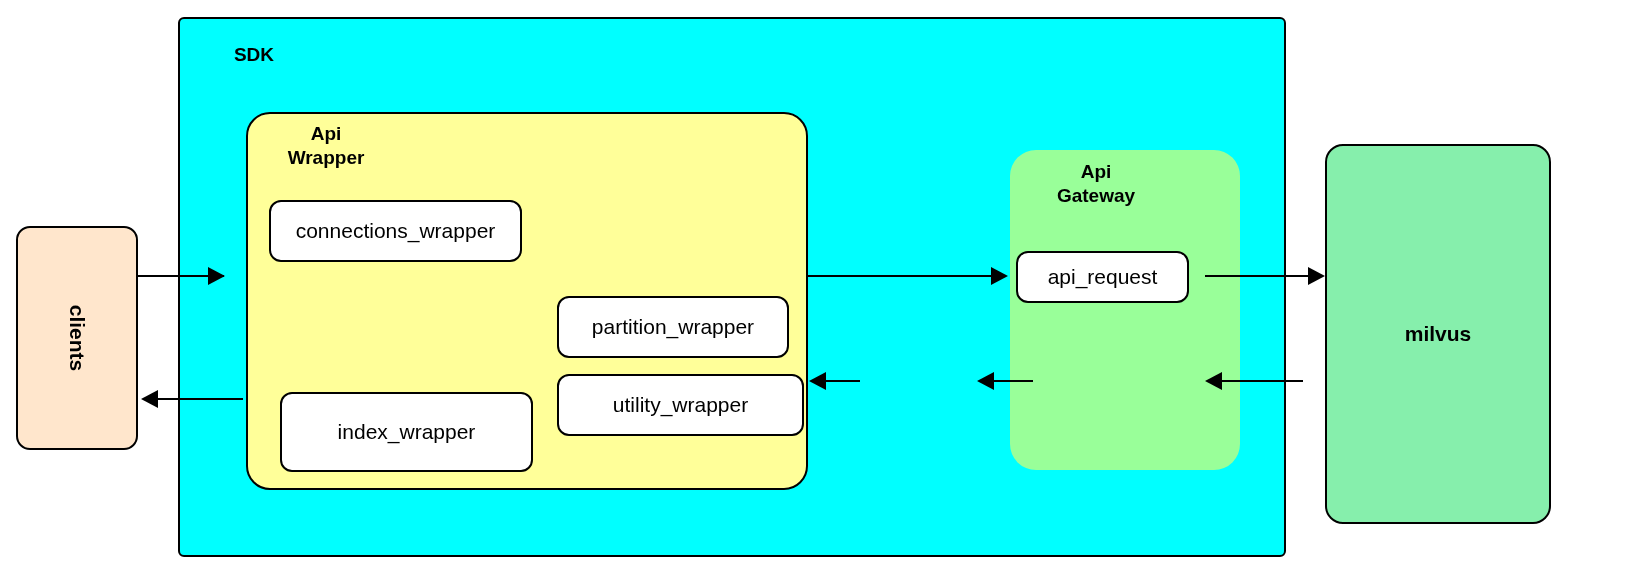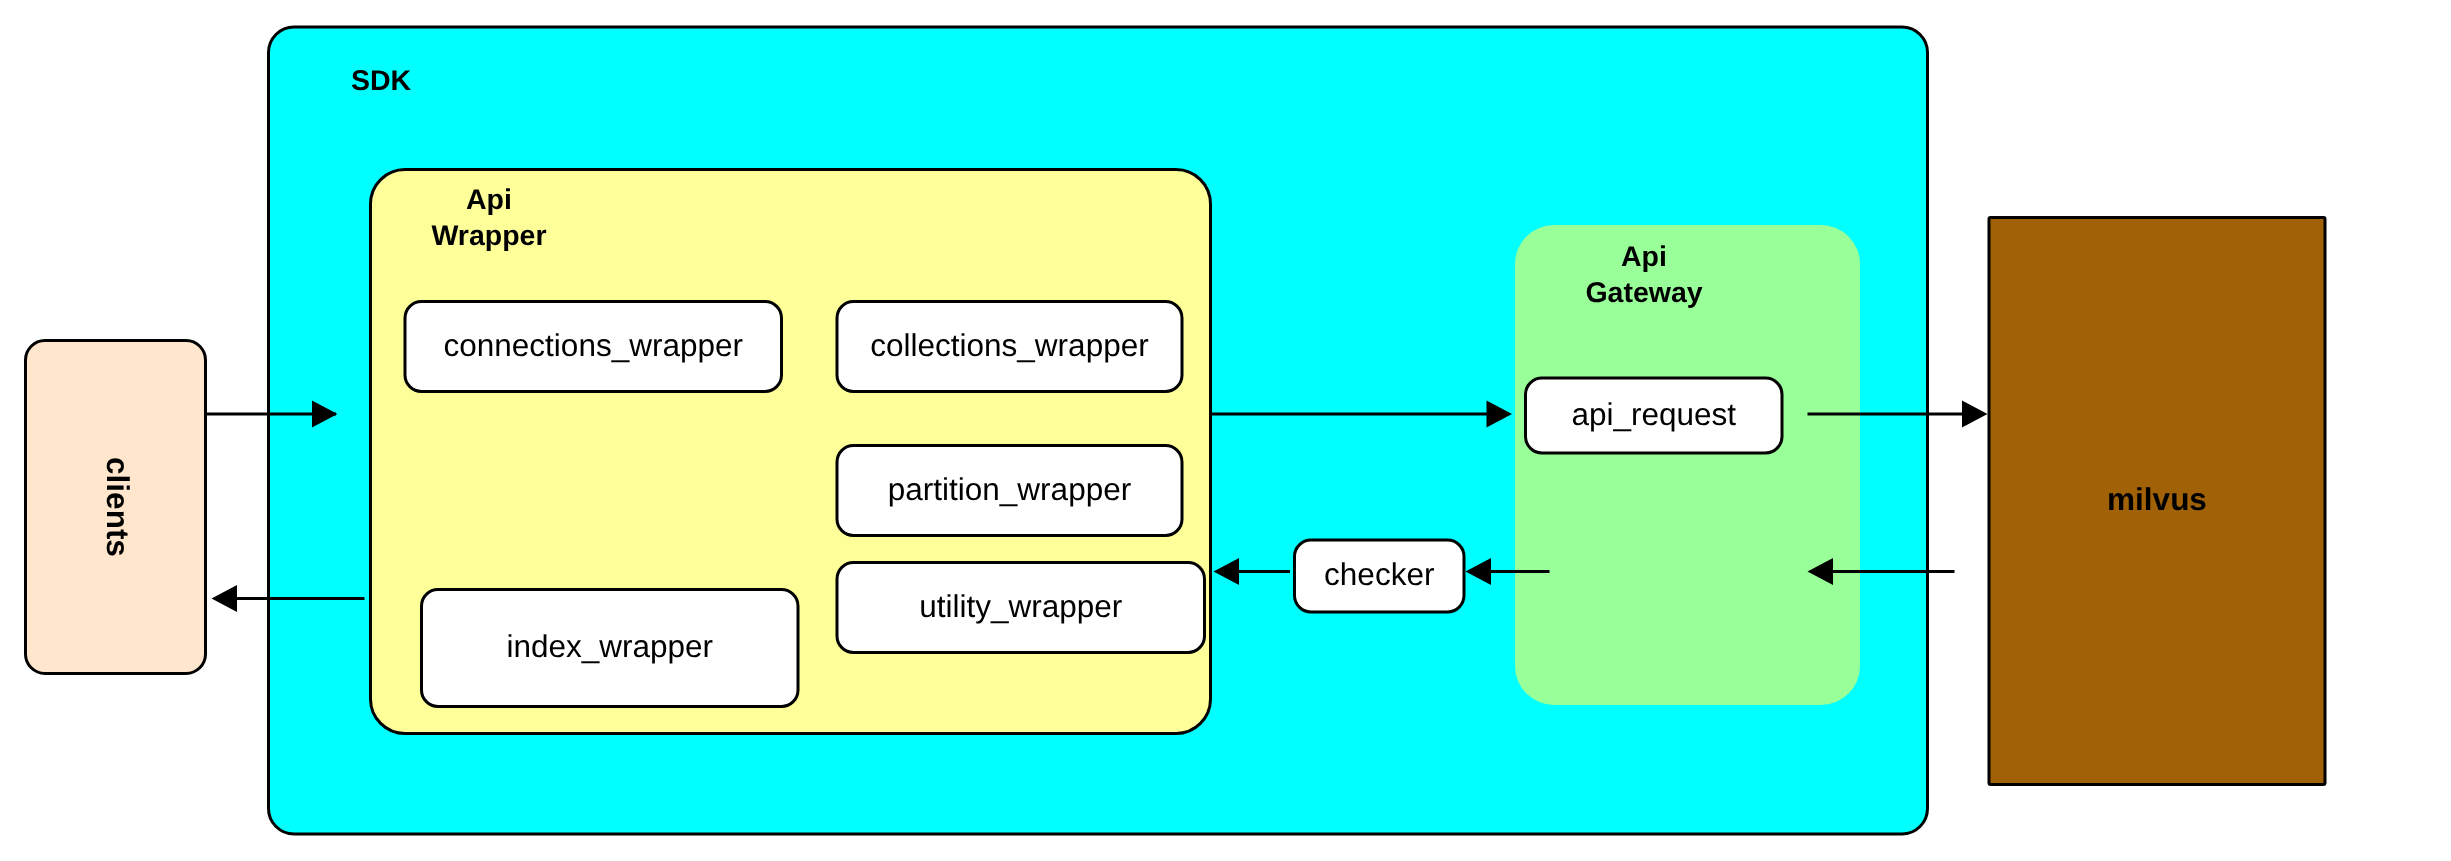--- a/index.html
+++ b/index.html
@@ -23,21 +23,21 @@
     border: 2px solid #000000;
     display: flex;
     align-items: center;
     justify-content: center;
     text-align: center;
   }
   
   .grp-sdk {
     left: 178px; top: 17px; width: 1108px; height: 540px;
     background: #00ffff;
-    border-radius: 18px;
+    border-radius: 6px;
     display: block;
   }
   .grp-wrapper {
     left: 244px; top: 110px; width: 562px; height: 378px;
     background: #ffff99;
     border-radius: 24px;
     display: block;
   }
   .grp-gateway {
     left: 1008px; top: 148px; width: 230px; height: 320px;
@@ -65,22 +65,22 @@
     background: #ffffff;
     border-radius: 12px;
     font-size: 21px;
     color: #000000;
   }
   .peach {
     background: #ffe6cc;
     border-radius: 14px;
   }
   .grey {
-    background: #a16207;
-    border-radius: 2px;
+    background: #86efac;
+    border-radius: 18px;
     font-size: 21px;
     font-weight: bold;
   }
   .vtext {
     transform: rotate(90deg);
     white-space: nowrap;
     font-weight: bold;
     font-size: 21px;
   }
 
@@ -111,37 +111,31 @@
   <div class="box grp-sdk">
     <div class="grp-title t-sdk">SDK</div>
 
     <div class="box grp-wrapper" style="left:66px; top:93px;">
       <div class="grp-title t-wrap">Api
 Wrapper</div>
 
       <div class="box node" style="left:21px; top:86px; width:253px; height:62px;">
         <span>connections_wrapper</span>
       </div>
-      <div class="box node" style="left:309px; top:86px; width:232px; height:62px;">
-        <span>collections_wrapper</span>
-      </div>
       <div class="box node" style="left:309px; top:182px; width:232px; height:62px;">
         <span>partition_wrapper</span>
       </div>
       <div class="box node" style="left:32px; top:278px; width:253px; height:80px;">
         <span>index_wrapper</span>
       </div>
       <div class="box node" style="left:309px; top:260px; width:247px; height:62px;">
         <span>utility_wrapper</span>
       </div>
     </div>
 
-    <div class="box node" style="left:682px; top:340px; width:115px; height:50px;">
-      <span>checker</span>
-    </div>
 
     <div class="box grp-gateway" style="left:830px; top:131px;">
       <div class="grp-title t-gate">Api
 Gateway</div>
 
       <div class="box node" style="left:6px; top:101px; width:173px; height:52px;">
         <span>api_request</span>
       </div>
     </div>
   </div>

